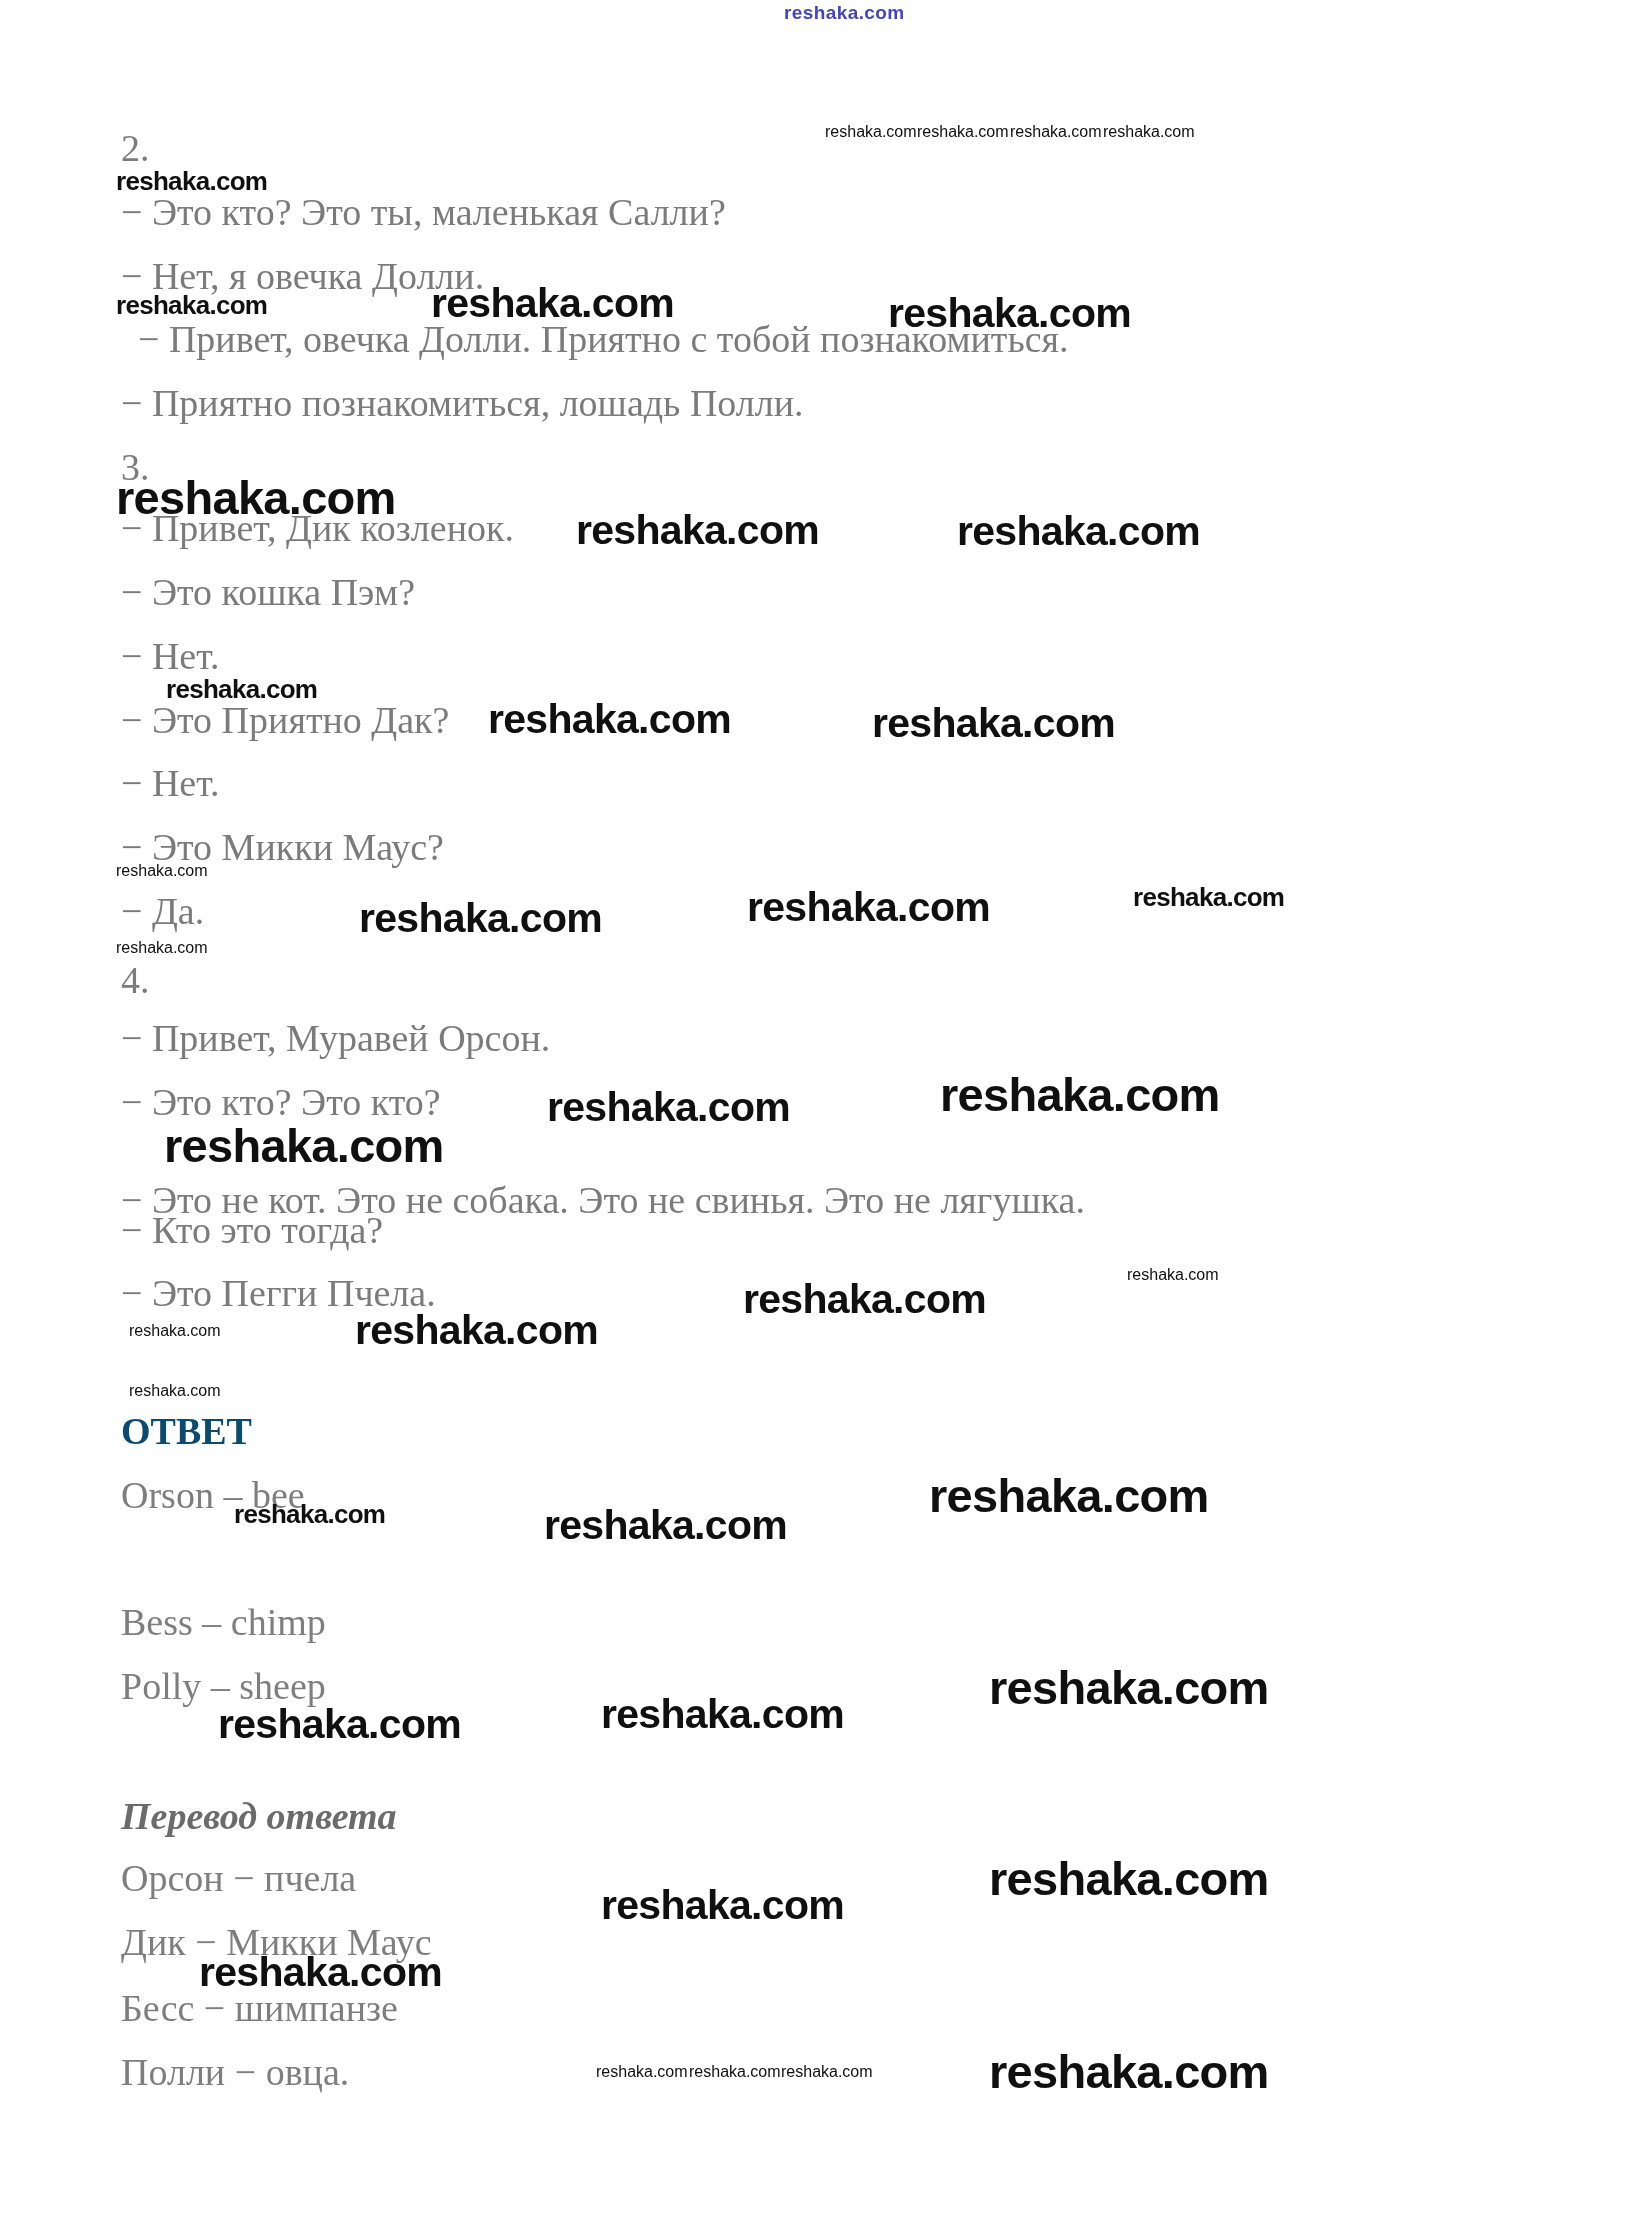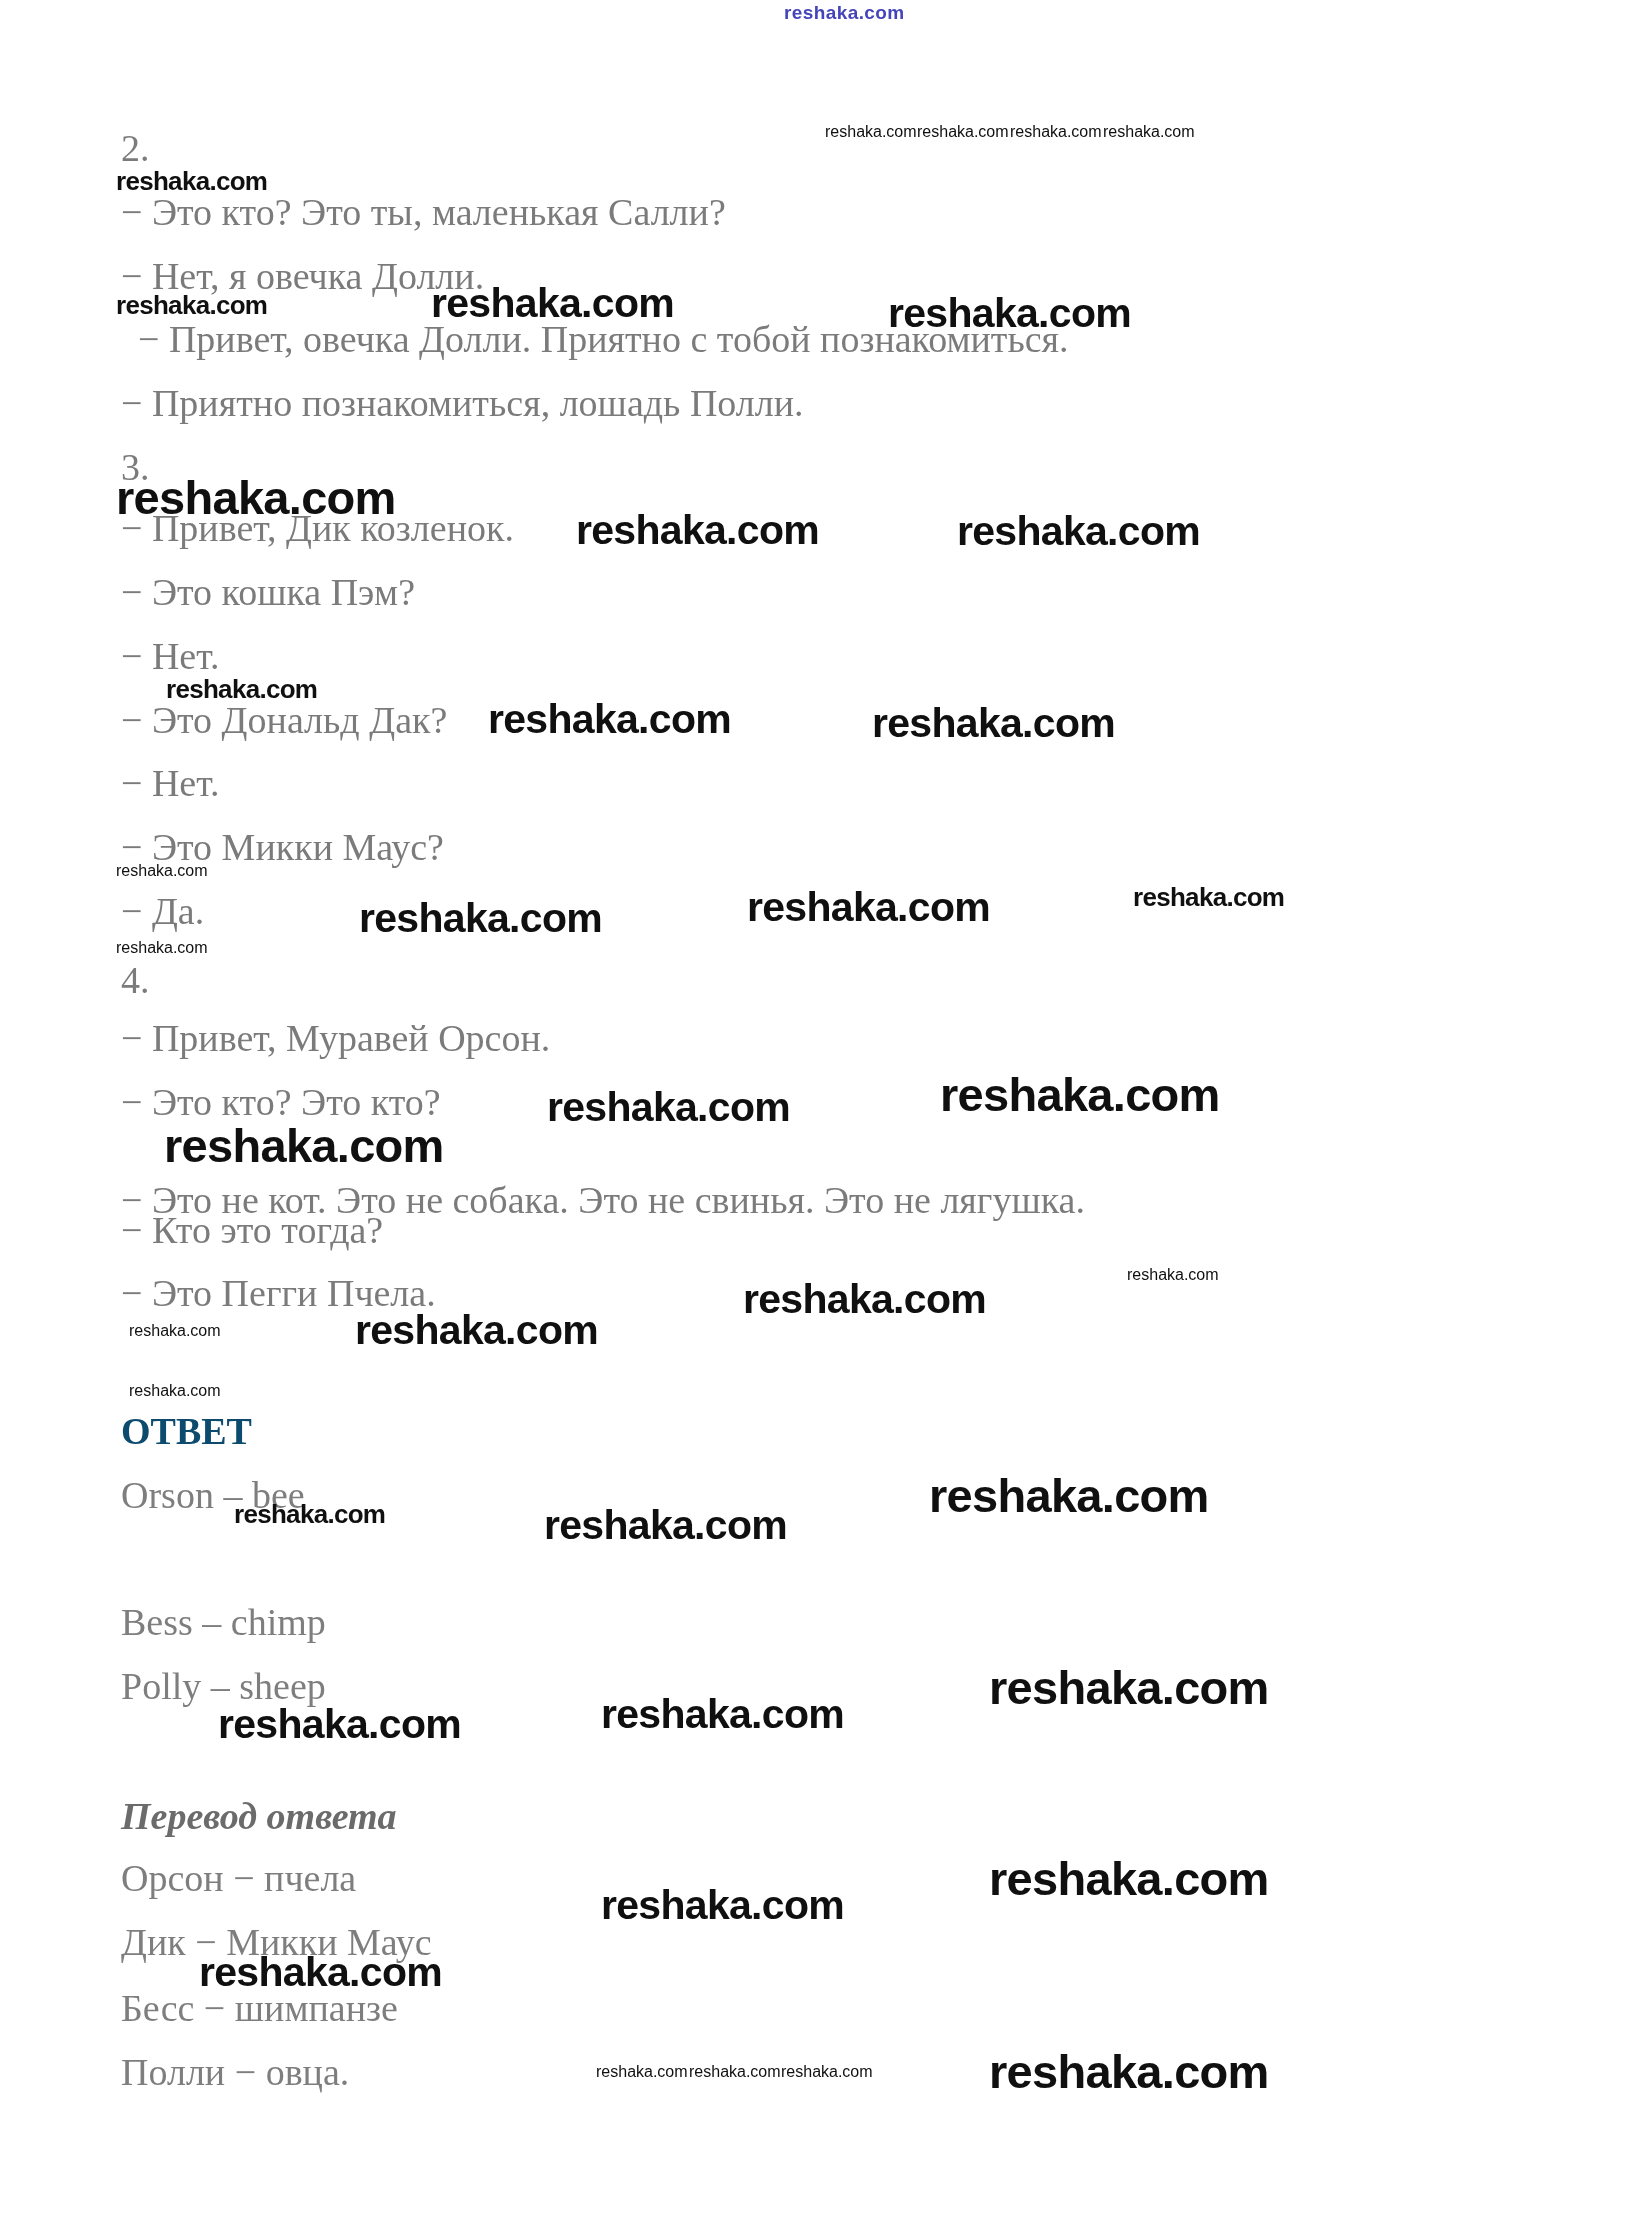--- a/index.html
+++ b/index.html
@@ -58,21 +58,21 @@
   <div class="line" style="left:121px; top:383px;">− Приятно познакомиться, лошадь Полли.</div>
 
   <div class="secnum" style="left:121px; top:445px;">3.</div>
   <span class="wm wm-xl" style="left:116px; top:470px;">reshaka.com</span>
   <div class="line" style="left:121px; top:508px;">− Привет, Дик козленок.</div>
   <span class="wm wm-big" style="left:576px;  top:507px;">reshaka.com</span>
   <span class="wm wm-big" style="left:957px; top:508px;">reshaka.com</span>
   <div class="line" style="left:121px; top:572px;">− Это кошка Пэм?</div>
   <div class="line" style="left:121px; top:636px;">− Нет.</div>
   <span class="wm wm-sm" style="left:166px; top:674px;">reshaka.com</span>
-  <div class="line" style="left:121px; top:700px;">− Это Дональд Дак?</div>
+  <div class="line" style="left:121px; top:700px;">− Это Приятно Дак?</div>
   <span class="wm wm-big" style="left:488px;  top:696px;">reshaka.com</span>
   <span class="wm wm-big" style="left:872px; top:700px;">reshaka.com</span>
   <div class="line" style="left:121px; top:763px;">− Нет.</div>
   <div class="line" style="left:121px; top:827px;">− Это Микки Маус?</div>
   <span class="wm wm-tiny" style="left:116px; top:862px;">reshaka.com</span>
   <div class="line" style="left:121px; top:891px;">− Да.</div>
   <span class="wm wm-big" style="left:359px;  top:895px;">reshaka.com</span>
   <span class="wm wm-big" style="left:747px; top:884px;">reshaka.com</span>
   <span class="wm wm-sm" style="left:1133px; top:882px;">reshaka.com</span>
 

